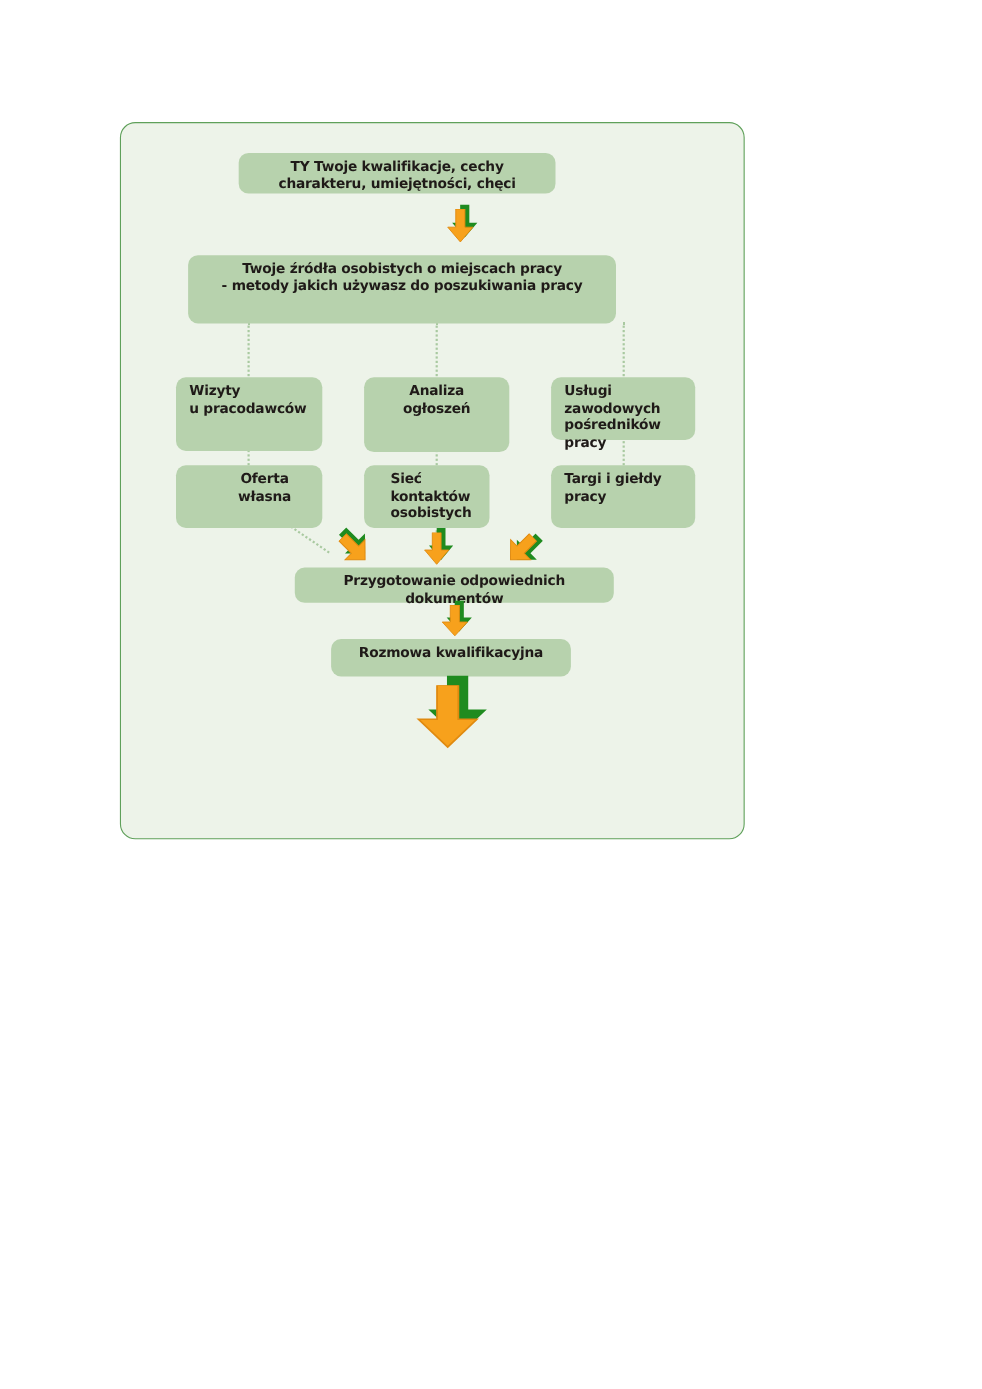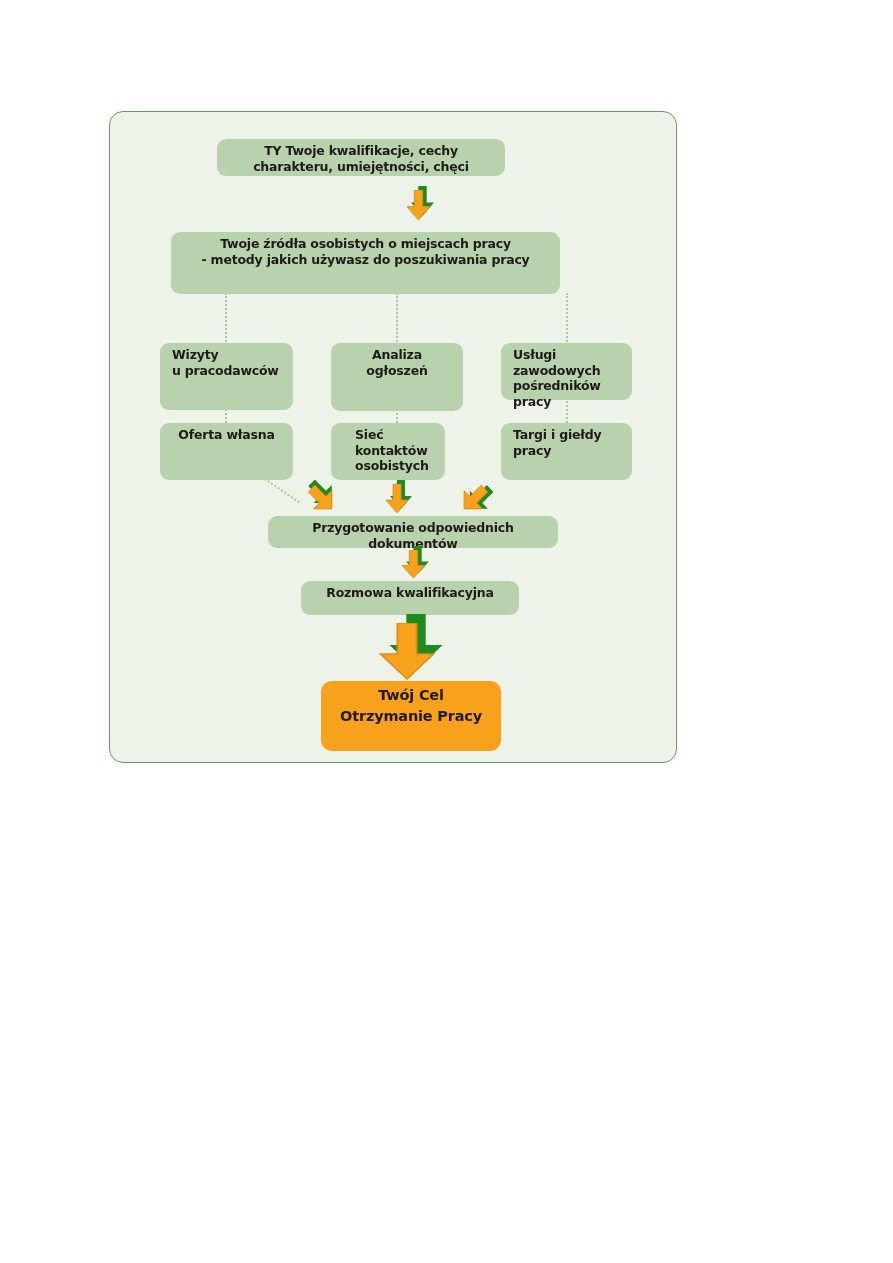--- a/index.html
+++ b/index.html
@@ -113,21 +113,21 @@
 
   <div class="node center" style="left:221px; top:231px; width:132px; height:68px;">
     <span>Analiza ogłoszeń</span>
   </div>
 
   <div class="node left" style="left:391px; top:231px; width:131px; height:57px;">
     <span>Usługi zawodowych</span>
     <span>pośredników pracy</span>
   </div>
 
-  <div class="node center" style="left:50px; top:311px; width:133px; height:57px;">
+  <div class="node center" style="left:50px; top:311px; width:133px; height:57px;padding-left:40px;">
     <span>Oferta własna</span>
   </div>
 
   <div class="node left" style="left:221px; top:311px; width:114px; height:57px;padding-left:24px;">
     <span>Sieć kontaktów</span>
     <span>osobistych</span>
   </div>
 
   <div class="node left" style="left:391px; top:311px; width:131px; height:57px;">
     <span>Targi i giełdy</span>
@@ -135,24 +135,20 @@
   </div>
 
   <div class="node center" style="left:158px; top:404px; width:290px; height:32px;">
     <span>Przygotowanie odpowiednich dokumentów</span>
   </div>
 
   <div class="node center" style="left:191px; top:469px; width:218px; height:34px;">
     <span>Rozmowa kwalifikacyjna</span>
   </div>
 
-  <div class="node goal center" style="left:211px; top:569px; width:180px; height:70px; font-size:14.5px; line-height:21px;">
-    <span>Twój Cel</span>
-    <span>Otrzymanie Pracy</span>
-  </div>
 
   <div class="arrow" style="left:296px; top:78px; width:25px; height:31px;">
     <div class="shadow">
       <svg viewBox="0 0 24 30" preserveAspectRatio="none">
         <polygon points="8,0 16,0 16,16 23,16 12,29 1,16 8,16" fill="#1f8b1f"></polygon>
       </svg>
     </div>
     <div class="body">
       <svg viewBox="0 0 24 30" preserveAspectRatio="none">
         <polygon points="8,0 16,0 16,16 23,16 12,29 1,16 8,16" fill="#f7a11c" stroke="#e08a10" stroke-width="0.8"></polygon>

